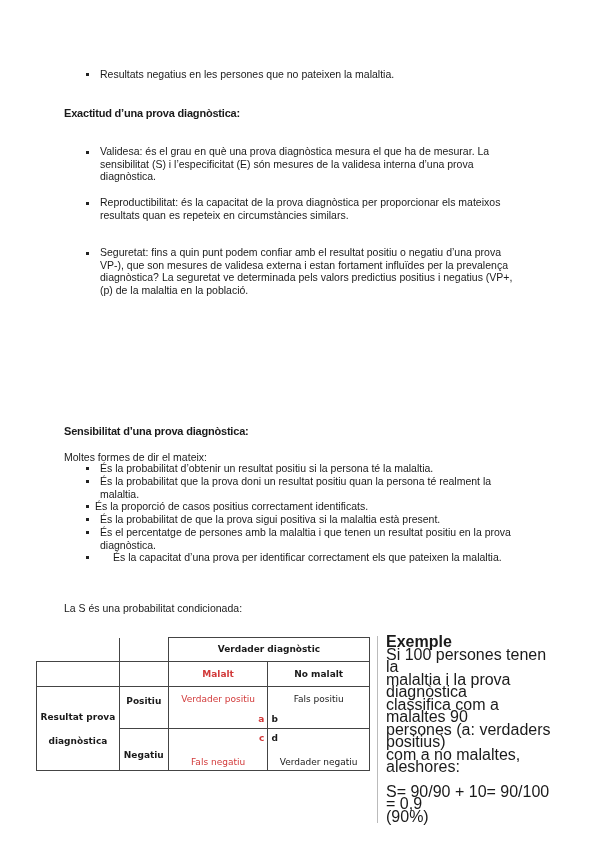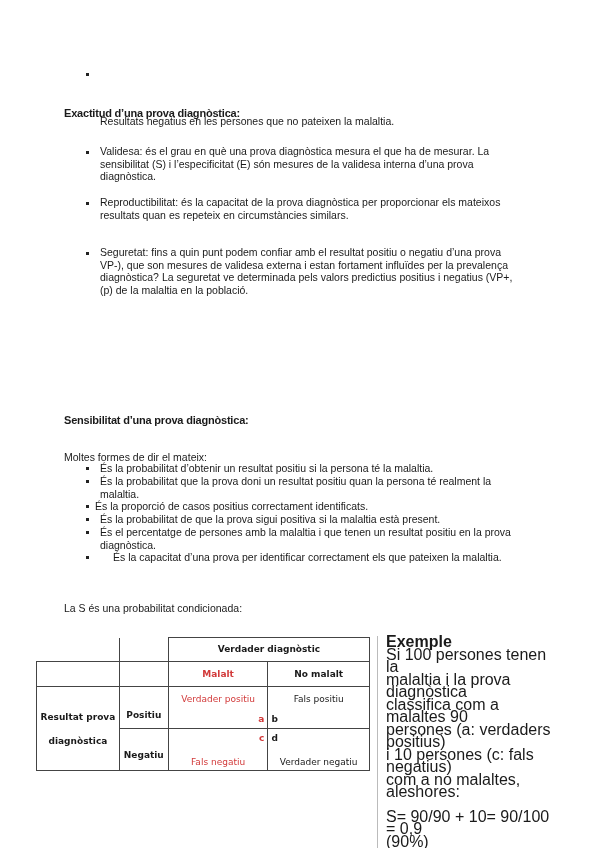--- a/index.html
+++ b/index.html
@@ -12,21 +12,21 @@
   table.ct { position:absolute; border-collapse:collapse; font-family:"DejaVu Sans", sans-serif; font-size:9px; }
   table.ct td { border:1px solid #444; padding:0; text-align:center; vertical-align:middle; }
   .red { color:#d23a3a; }
   .bold { font-weight:bold; }
   .ex-box { position:absolute; left:377px; top:636px; width:170px; border-left:1px solid #bbb; padding-left:8px; font-size:16px; line-height:12.5px; }
 </style>
 </head>
 <body>
 
 <div class="bullet-sq" style="left:86px;top:73px;"></div>
-<div class="txt" style="left:100px;top:68px;margin-top:47px;">Resultats negatius en les persones que no pateixen la malaltia.</div>
+<div class="txt" style="left:100px;top:68px;">Resultats negatius en les persones que no pateixen la malaltia.</div>
 
 <div class="txt heading" style="left:64px;top:107px;">Exactitud d’una prova diagnòstica:</div>
 
 <div class="bullet-sq" style="left:86px;top:151px;"></div>
 <div class="para" style="left:100px;top:145px;width:440px;">
   <div>Validesa: és el grau en què una prova diagnòstica mesura el que ha de mesurar. La</div>
   <div>sensibilitat (S) i l’especificitat (E) són mesures de la validesa interna d’una prova</div>
   <div>diagnòstica.</div>
 </div>
 
@@ -37,21 +37,21 @@
 </div>
 
 <div class="bullet-sq" style="left:86px;top:252px;"></div>
 <div class="para" style="left:100px;top:246px;width:440px;">
   <div>Seguretat: fins a quin punt podem confiar amb el resultat positiu o negatiu d’una prova</div>
   <div>VP-), que son mesures de validesa externa i estan fortament influïdes per la prevalença</div>
   <div>diagnòstica? La seguretat ve determinada pels valors predictius positius i negatius (VP+,</div>
   <div>(p) de la malaltia en la població.</div>
 </div>
 
-<div class="txt heading" style="left:64px;top:414px;">Sensibilitat d’una prova diagnòstica:</div>
+<div class="txt heading" style="left:64px;top:425px;">Sensibilitat d’una prova diagnòstica:</div>
 <div class="txt" style="left:64px;top:451px;">Moltes formes de dir el mateix:</div>
 
 <div class="bullet-sq" style="left:86px;top:467px;"></div>
 <div class="para" style="left:100px;top:462px;width:440px;">
   <div>És la probabilitat d’obtenir un resultat positiu si la persona té la malaltia.</div>
 </div>
 <div class="bullet-sq" style="left:86px;top:480px;"></div>
 <div class="para" style="left:100px;top:475px;width:440px;">
   <div>És la probabilitat que la prova doni un resultat positiu quan la persona té realment la</div>
   <div>malaltia.</div>
@@ -93,21 +93,21 @@
     <td></td>
     <td></td>
     <td class="bold red">Malalt</td>
     <td class="bold">No malalt</td>
   </tr>
   <tr style="height:42px;">
     <td rowspan="2" class="bold" style="line-height:24px;">
       <div>Resultat prova</div>
       <div>diagnòstica</div>
     </td>
-    <td class="bold" style="vertical-align:top;padding-top:22px;">Positiu</td>
+    <td class="bold" style="vertical-align:top;padding-top:8px;">Positiu</td>
     <td class="red" style="position:relative;vertical-align:top;padding-top:6px;margin-top:15px;">
       <div>Verdader positiu</div>
       <div class="bold" style="position:absolute;right:3px;bottom:3px;">a</div>
     </td>
     <td style="position:relative;vertical-align:top;padding-top:6px;">
       <div>Fals positiu</div>
       <div class="bold" style="position:absolute;left:3px;bottom:3px;">b</div>
     </td>
   </tr>
   <tr style="height:42px;">
@@ -123,18 +123,17 @@
   </tr>
 </tbody>
   </table>
 
 <div class="ex-box">
   <div class="bold">Exemple</div>
   <div>Si 100 persones tenen la</div>
   <div>malaltia i la prova diagnòstica</div>
   <div>classifica com a malaltes 90</div>
   <div>persones (a: verdaders positius)</div>
-  <div>i 10 persones (c: fals negatius)</div>
   <div>com a no malaltes, aleshores:</div>
   <div style="height:12px;"></div>
   <div>S= 90/90 + 10= 90/100 = 0,9</div>
   <div>(90%)</div>
 </div>
 
 </body></html>

